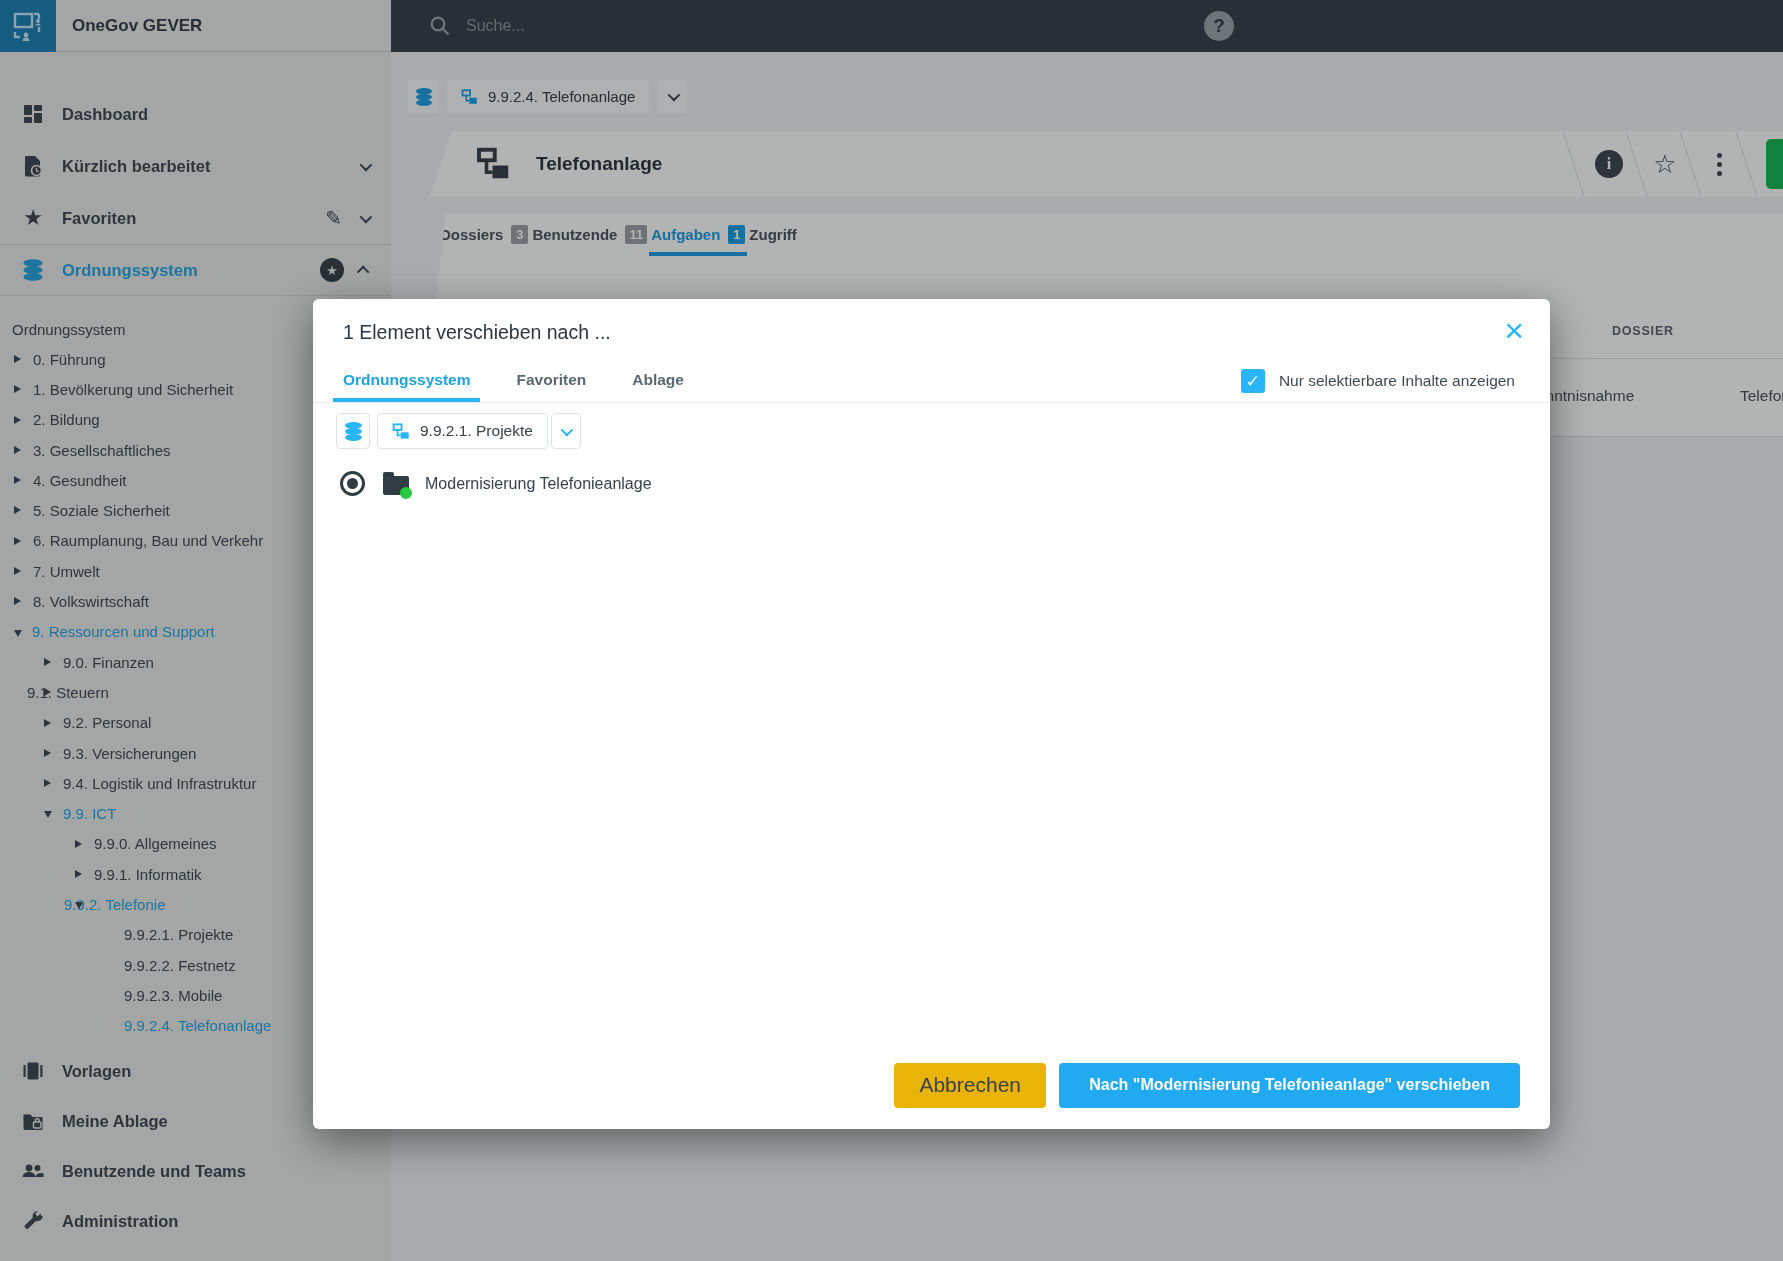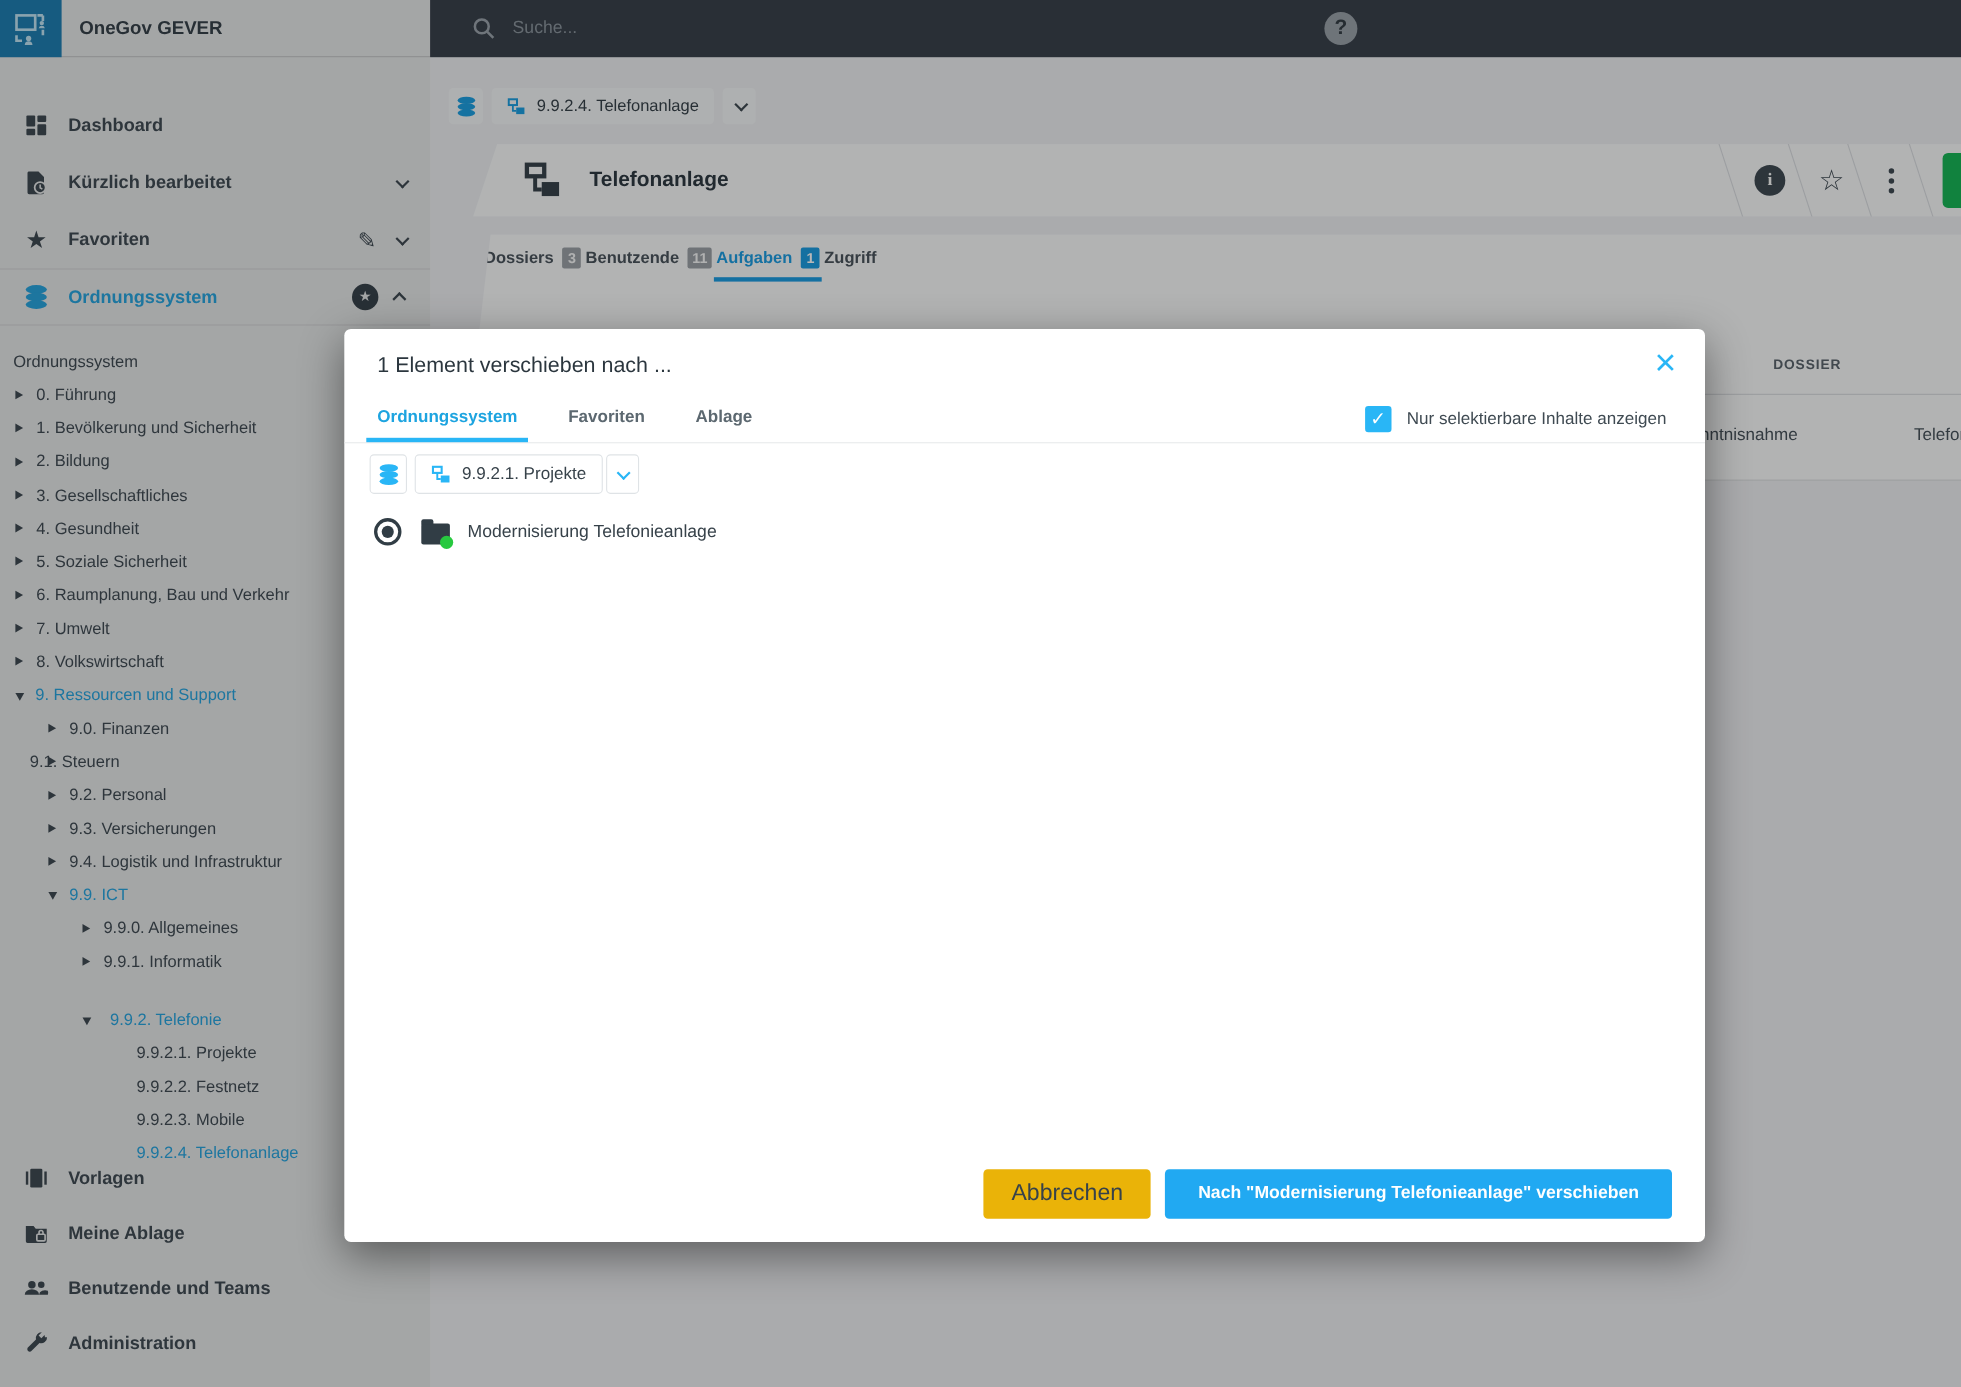--- a/index.html
+++ b/index.html
@@ -251,21 +251,21 @@
         <span>9.9. ICT</span>
       </div>
       <div class="trow" style="padding-left: 94px;">
         <span class="tri tri-r" style="left: 75px;"></span>
         <span>9.9.0. Allgemeines</span>
       </div>
       <div class="trow" style="padding-left: 94px;">
         <span class="tri tri-r" style="left: 75px;"></span>
         <span>9.9.1. Informatik</span>
       </div>
-      <div class="trow active" style="padding-left: 100px; margin-top: 23px;">
+      <div class="trow active" style="padding-left: 64px;">
         <span class="tri tri-d" style="left: 75px;"></span>
         <span>9.9.2. Telefonie</span>
       </div>
       <div class="trow" style="padding-left: 124px;">
         <span>9.9.2.1. Projekte</span>
       </div>
       <div class="trow" style="padding-left: 124px;">
         <span>9.9.2.2. Festnetz</span>
       </div>
       <div class="trow" style="padding-left: 124px;">

